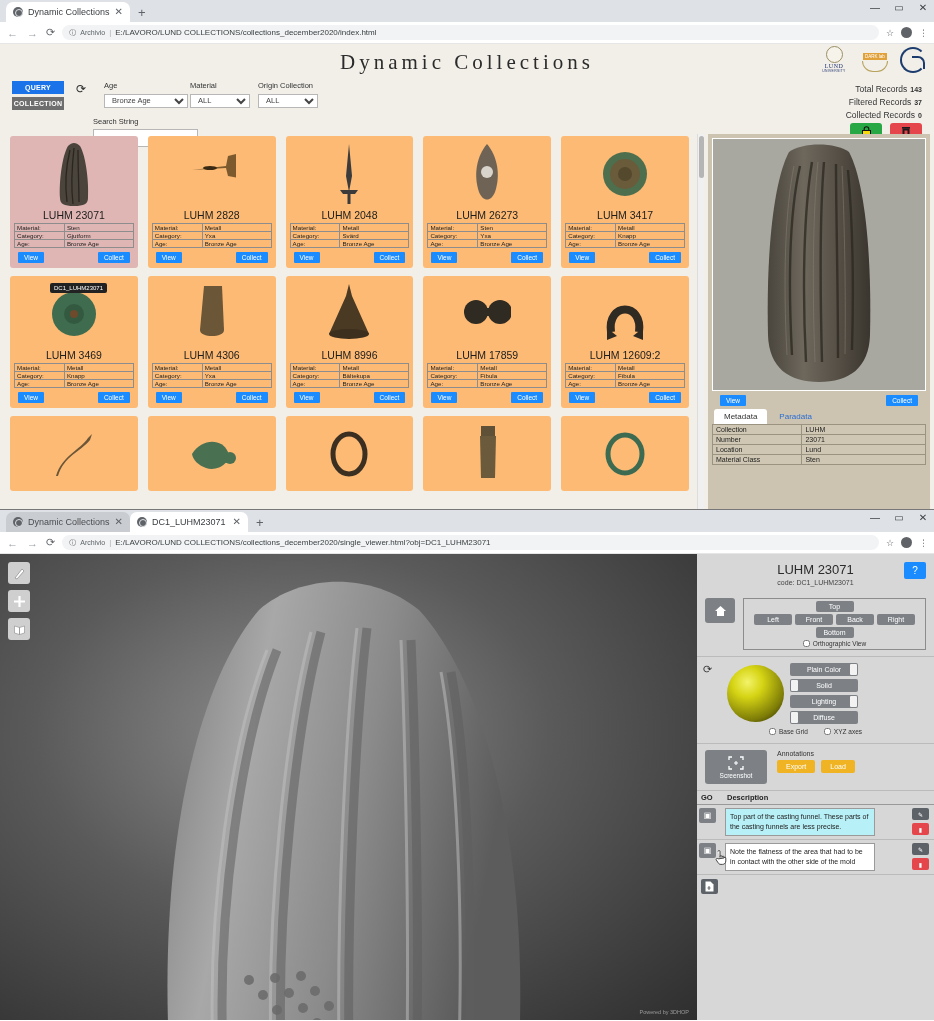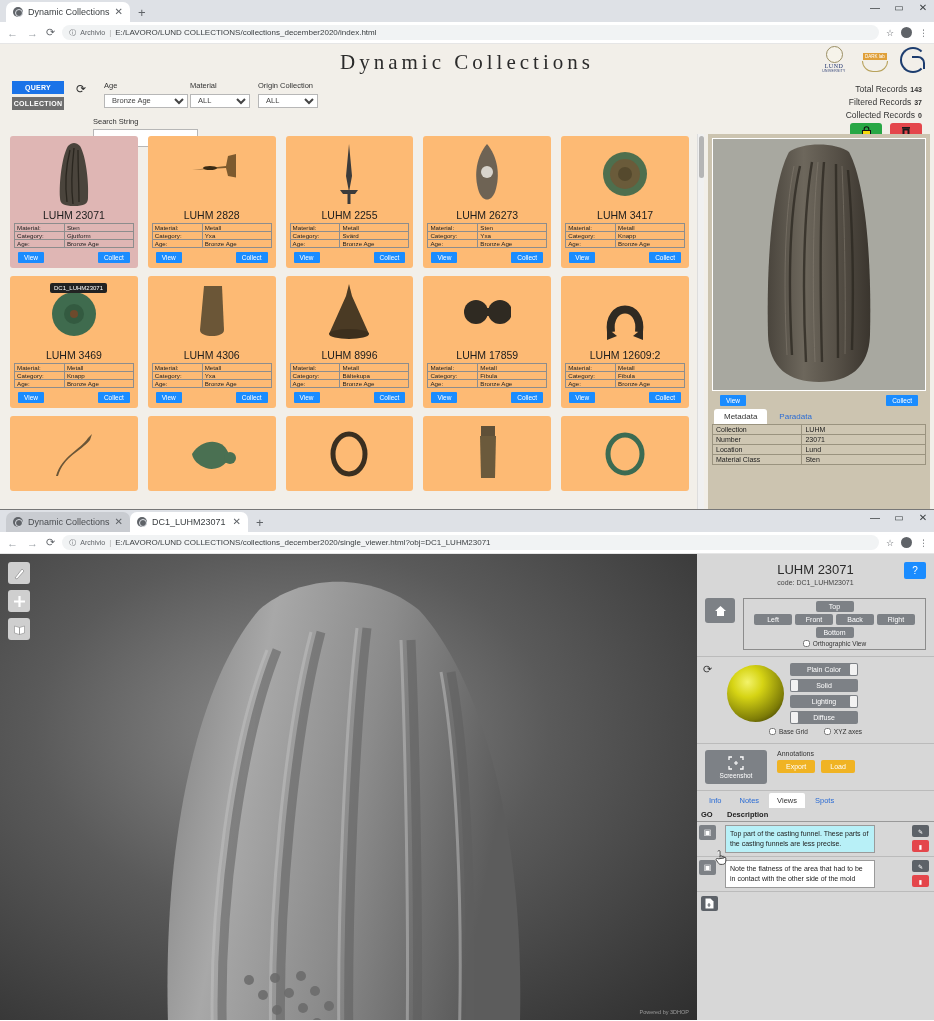--- a/index.html
+++ b/index.html
@@ -456,21 +456,21 @@
               </div>
             </div>
             <div class="card">
               <div class="card-img">
                 <svg width="48" height="66" viewBox="0 0 48 66">
                   <path d="M24 4 L27 36 L24 52 L21 36 Z" fill="#3b3b3b"></path>
                   <path d="M15 50 L33 50 L30 54 L18 54 Z" fill="#3b3b3b"></path>
                   <rect x="22.5" y="54" width="3" height="10" fill="#3b3b3b"></rect>
                 </svg>
               </div>
-              <div class="card-title">LUHM 2255</div>
+              <div class="card-title">LUHM 2048</div>
               <table class="card-table">
                 <tbody>
                   <tr>
                     <td>Material:</td>
                     <td>Metall</td>
                   </tr>
                   <tr>
                     <td>Category:</td>
                     <td>Svärd</td>
                   </tr>
@@ -972,26 +972,20 @@
           <div class="annot-box">
             <div class="annot-title">Annotations</div>
             <div class="annot-btns">
               <button class="annot-btn">Export</button>
               <button class="annot-btn">Load</button>
             </div>
           </div>
         </div>
       </div>
 
-      <div class="vtabs">
-        <div class="vtab">Info</div>
-        <div class="vtab">Notes</div>
-        <div class="vtab active">Views</div>
-        <div class="vtab">Spots</div>
-      </div>
 
       <table class="views-table">
         <thead>
           <tr>
             <th style="width:26px;">GO</th>
             <th>Description</th>
             <th style="width:24px;"></th>
           </tr>
         </thead>
         <tbody id="views-rows">

